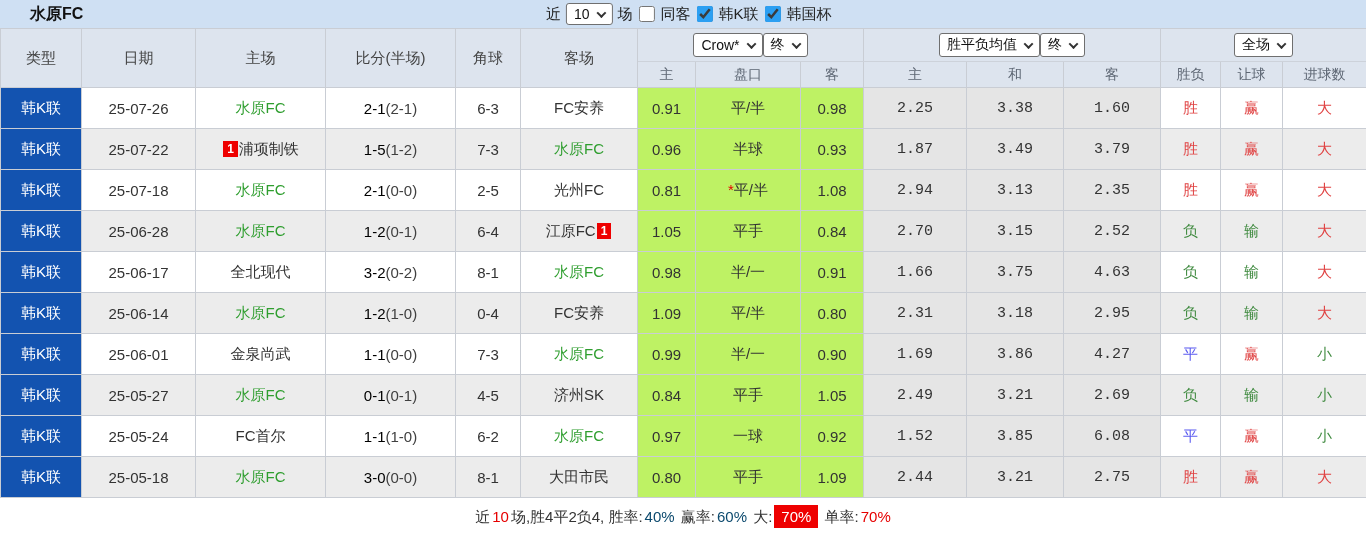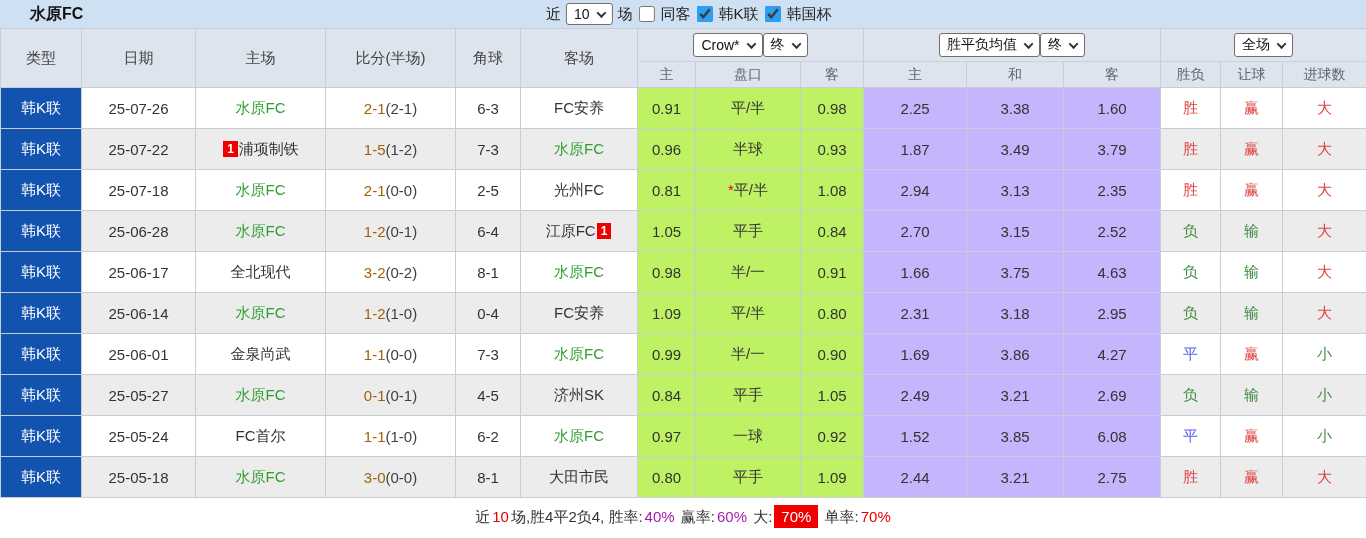--- a/index.html
+++ b/index.html
@@ -41,42 +41,42 @@
   tr.h1 th { font-size: 15px; color: #444; }
   tr.h1 th.grp { border-bottom: 1px solid #cdd2da; }
   tr.h2 { height: 26px; }
   tr.h2 th { font-size: 14px; color: #5d6673; }
   .grp-inner { display: flex; align-items: center; justify-content: center; }
   tbody tr { height: 41px; font-size: 15px; color: #333; }
   tbody td { background: #fff; }
   tbody tr.alt td { background: #ececec; }
   td.type { background: #1353b0 !important; color: #fff; font-size: 15px; }
   td.cream, tbody tr.alt td.cream { background: #bef264; }
-  td.blue, tbody tr.alt td.blue { background: #c4b5fd; }
+  td.blue, tbody tr.alt td.blue { background: #e5e5e5; font-family: Liberation Mono, monospace; }
   .self { color: #2f9e2f; }
-  .score { color: #a16207; margin-top: 45px; }
+  .score { color: #000000; margin-top: 45px; }
   .half { color: #404040; }
   .star { color: #e60000; }
   .badge {
     display: inline-block; background: #ee0000; color: #fff;
     font-size: 12px; font-weight: bold; line-height: 16px;
     padding: 0 4px; margin: 0 1px; vertical-align: 1px;
   }
   .c-red { color: #e04343; }
   .c-green { color: #3f8a3f; }
   .c-blue { color: #5b5bf0; }
   
   .summary {
     width: 1366px; height: 40px; line-height: 38px;
     text-align: center; font-size: 15px; color: #333; background: #fff;
   }
   .summary span { margin: 0 1px; }
   .s-dark { color: #333; }
   .s-red { color: #e60000; }
-  .s-blue { color: #a21caf; }
+  .s-blue { color: #0c4a6e; }
   .s-redbox { background: #ee0000; color: #fff; padding: 3px 7px; margin-left: 4px; }
 </style>
 </head>
 <body>
 
 <div class="topbar">
   <div class="title">水原FC</div>
   <div class="controls">
     <span>近</span>
     <span class="selectbox small">

